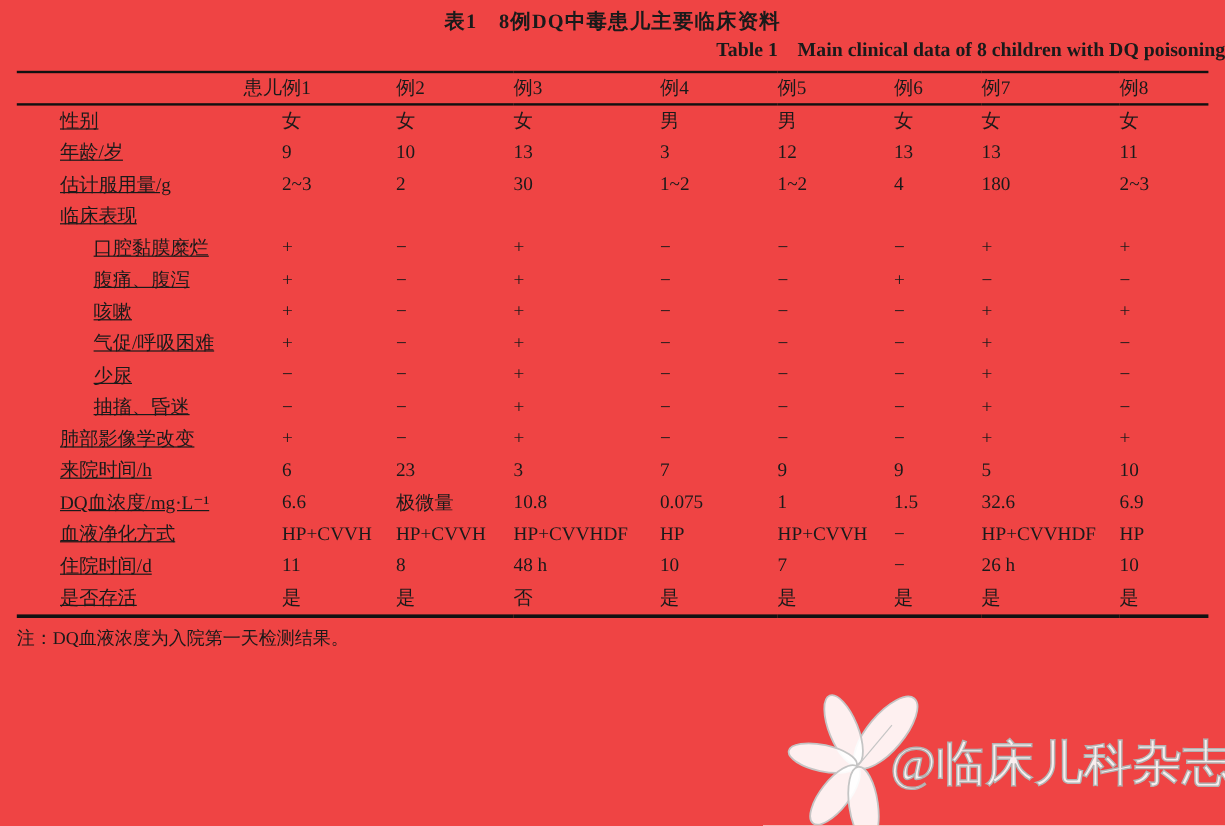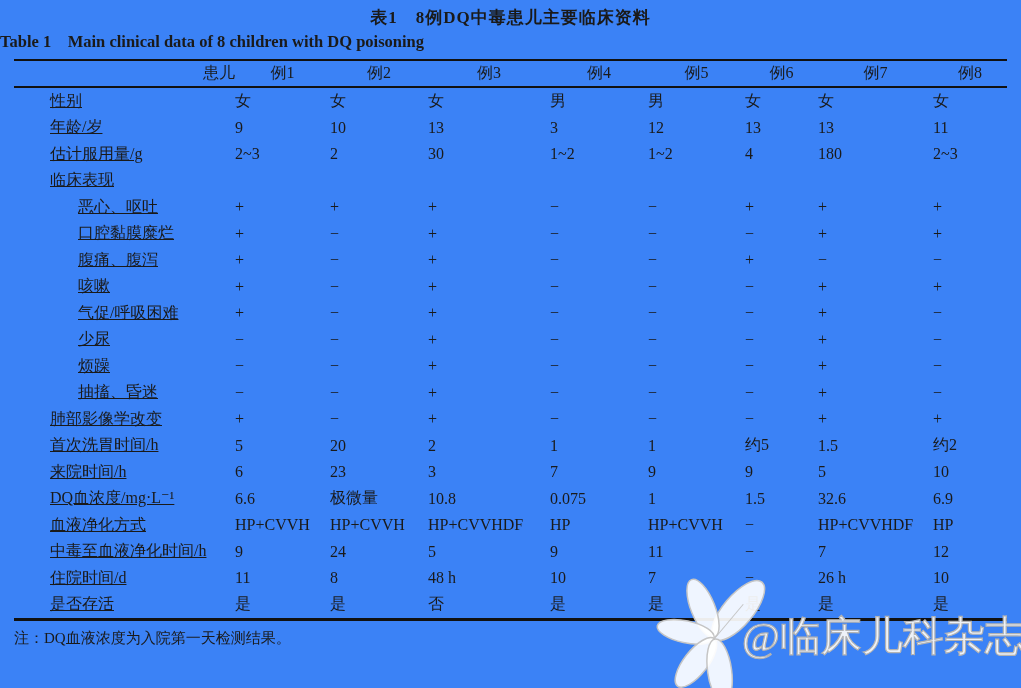--- a/index.html
+++ b/index.html
@@ -1,51 +1,51 @@
 <!DOCTYPE html>
 <html><head>
 <meta charset="utf-8">
 <style>
   html, body { margin: 0; padding: 0; background: #ffffff; }
   .page {
     position: relative;
     width: 1021px;
     height: 688px;
     overflow: hidden;
-    background: #3b82f6;
+    background: #ef4444;
     color: #1a1a1a;
     font-family: "Liberation Serif", "DejaVu Serif", serif;
   }
   .title-zh {
     padding-top: 6px;
     text-align: center;
     font-weight: bold;
     font-size: 17px;
     line-height: 24px;
     letter-spacing: 1px;
   }
   .title-en {
-    text-align: left;
+    text-align: right;
     font-weight: bold;
     font-size: 16.5px;
     line-height: 23px;
   }
   table.clinical-table {
     margin: 6px 14px 0 14px;
     width: 993px;
     border-collapse: collapse;
     table-layout: fixed;
     border-top: 2px solid #111;
     border-bottom: 3px solid #111;
   }
   thead th {
     border-bottom: 2px solid #111;
     font-weight: normal;
     font-size: 16px;
-    text-align: center;
+    text-align: left;
     height: 25px;
     padding: 0;
     white-space: nowrap;
   }
   th.lbl { text-align: right; padding-left: 36px; }
   tbody td {
     font-size: 16px;
     height: 26.5px;
     padding: 0;
     white-space: nowrap;
@@ -148,31 +148,20 @@
     <td class="val"></td>
     <td class="val"></td>
     <td class="val"></td>
     <td class="val"></td>
     <td class="val"></td>
     <td class="val"></td>
     <td class="val"></td>
   </tr>
 
 
-  <tr>
-    <td class="lbl indent">恶心、呕吐</td>
-    <td class="val">+</td>
-    <td class="val">+</td>
-    <td class="val">+</td>
-    <td class="val">−</td>
-    <td class="val">−</td>
-    <td class="val">+</td>
-    <td class="val">+</td>
-    <td class="val">+</td>
-  </tr>
 
   <tr>
     <td class="lbl indent">口腔黏膜糜烂</td>
     <td class="val">+</td>
     <td class="val">−</td>
     <td class="val">+</td>
     <td class="val">−</td>
     <td class="val">−</td>
     <td class="val">−</td>
     <td class="val">+</td>
@@ -220,31 +209,20 @@
     <td class="val">−</td>
     <td class="val">−</td>
     <td class="val">+</td>
     <td class="val">−</td>
     <td class="val">−</td>
     <td class="val">−</td>
     <td class="val">+</td>
     <td class="val">−</td>
   </tr>
 
-  <tr>
-    <td class="lbl indent">烦躁</td>
-    <td class="val">−</td>
-    <td class="val">−</td>
-    <td class="val">+</td>
-    <td class="val">−</td>
-    <td class="val">−</td>
-    <td class="val">−</td>
-    <td class="val">+</td>
-    <td class="val">−</td>
-  </tr>
 
   <tr>
     <td class="lbl indent">抽搐、昏迷</td>
     <td class="val">−</td>
     <td class="val">−</td>
     <td class="val">+</td>
     <td class="val">−</td>
     <td class="val">−</td>
     <td class="val">−</td>
     <td class="val">+</td>
@@ -256,31 +234,20 @@
     <td class="val">+</td>
     <td class="val">−</td>
     <td class="val">+</td>
     <td class="val">−</td>
     <td class="val">−</td>
     <td class="val">−</td>
     <td class="val">+</td>
     <td class="val">+</td>
   </tr>
 
-  <tr>
-    <td class="lbl">首次洗胃时间/h</td>
-    <td class="val">5</td>
-    <td class="val">20</td>
-    <td class="val">2</td>
-    <td class="val">1</td>
-    <td class="val">1</td>
-    <td class="val">约5</td>
-    <td class="val">1.5</td>
-    <td class="val">约2</td>
-  </tr>
 
   <tr>
     <td class="lbl">来院时间/h</td>
     <td class="val">6</td>
     <td class="val">23</td>
     <td class="val">3</td>
     <td class="val">7</td>
     <td class="val">9</td>
     <td class="val">9</td>
     <td class="val">5</td>
@@ -304,31 +271,20 @@
     <td class="val">HP+CVVH</td>
     <td class="val">HP+CVVH</td>
     <td class="val">HP+CVVHDF</td>
     <td class="val">HP</td>
     <td class="val">HP+CVVH</td>
     <td class="val">−</td>
     <td class="val">HP+CVVHDF</td>
     <td class="val">HP</td>
   </tr>
 
-  <tr>
-    <td class="lbl">中毒至血液净化时间/h</td>
-    <td class="val">9</td>
-    <td class="val">24</td>
-    <td class="val">5</td>
-    <td class="val">9</td>
-    <td class="val">11</td>
-    <td class="val">−</td>
-    <td class="val">7</td>
-    <td class="val">12</td>
-  </tr>
 
   <tr>
     <td class="lbl">住院时间/d</td>
     <td class="val">11</td>
     <td class="val">8</td>
     <td class="val">48 h</td>
     <td class="val">10</td>
     <td class="val">7</td>
     <td class="val">−</td>
     <td class="val">26 h</td>

